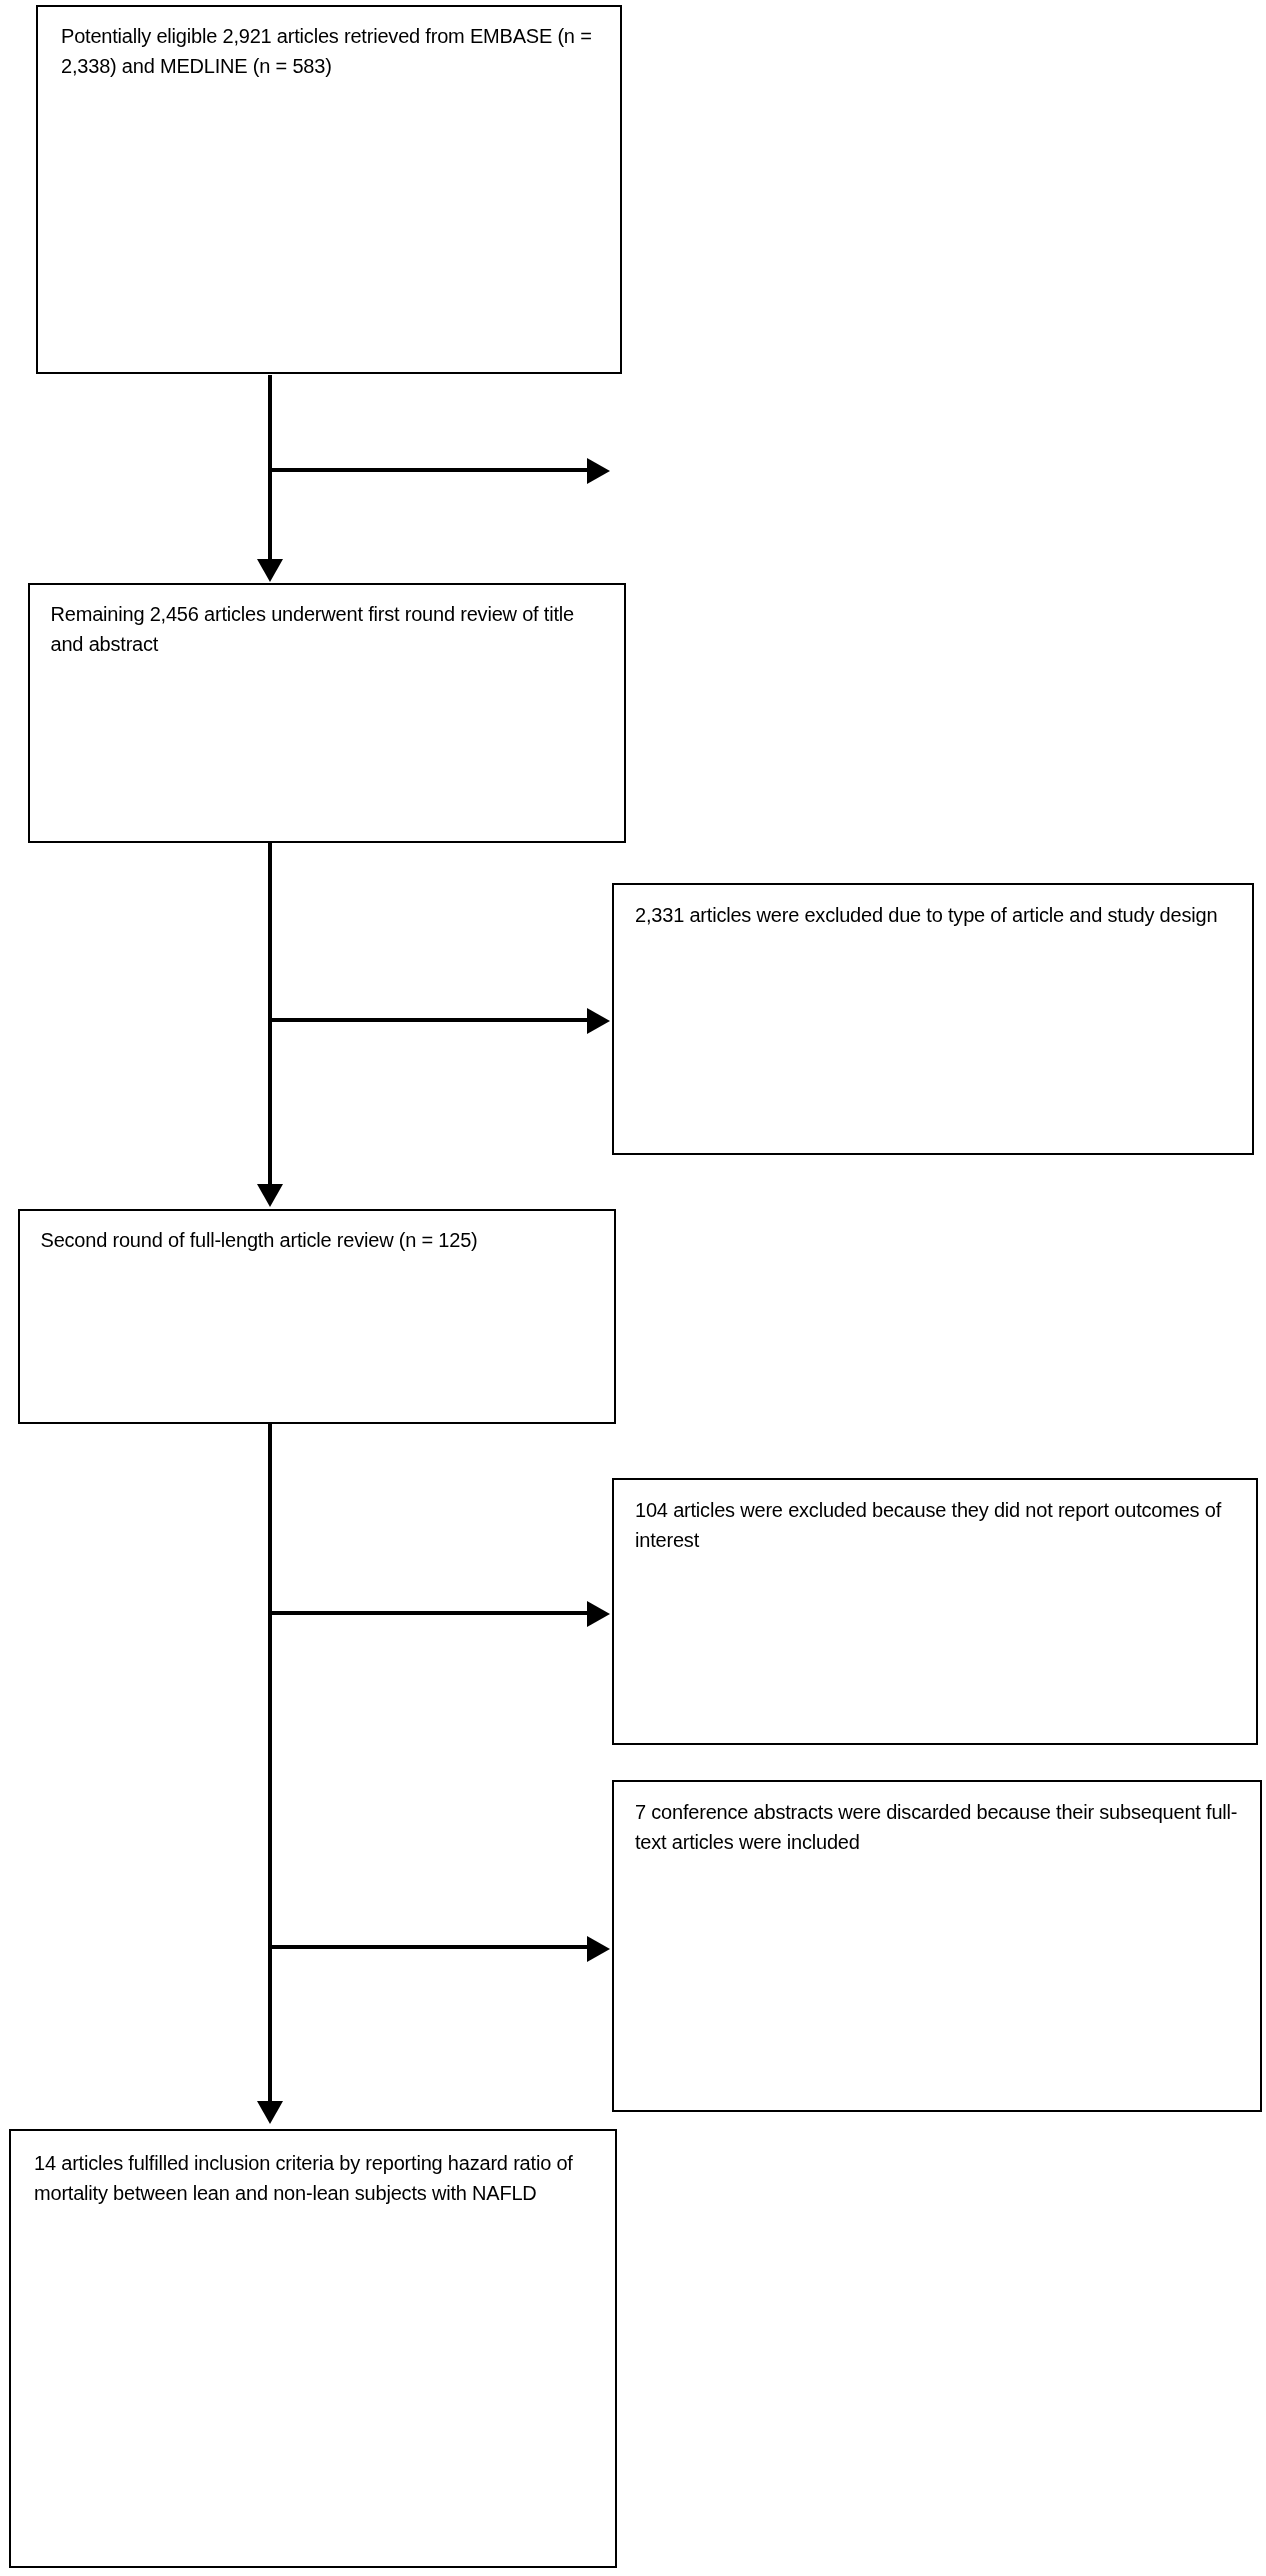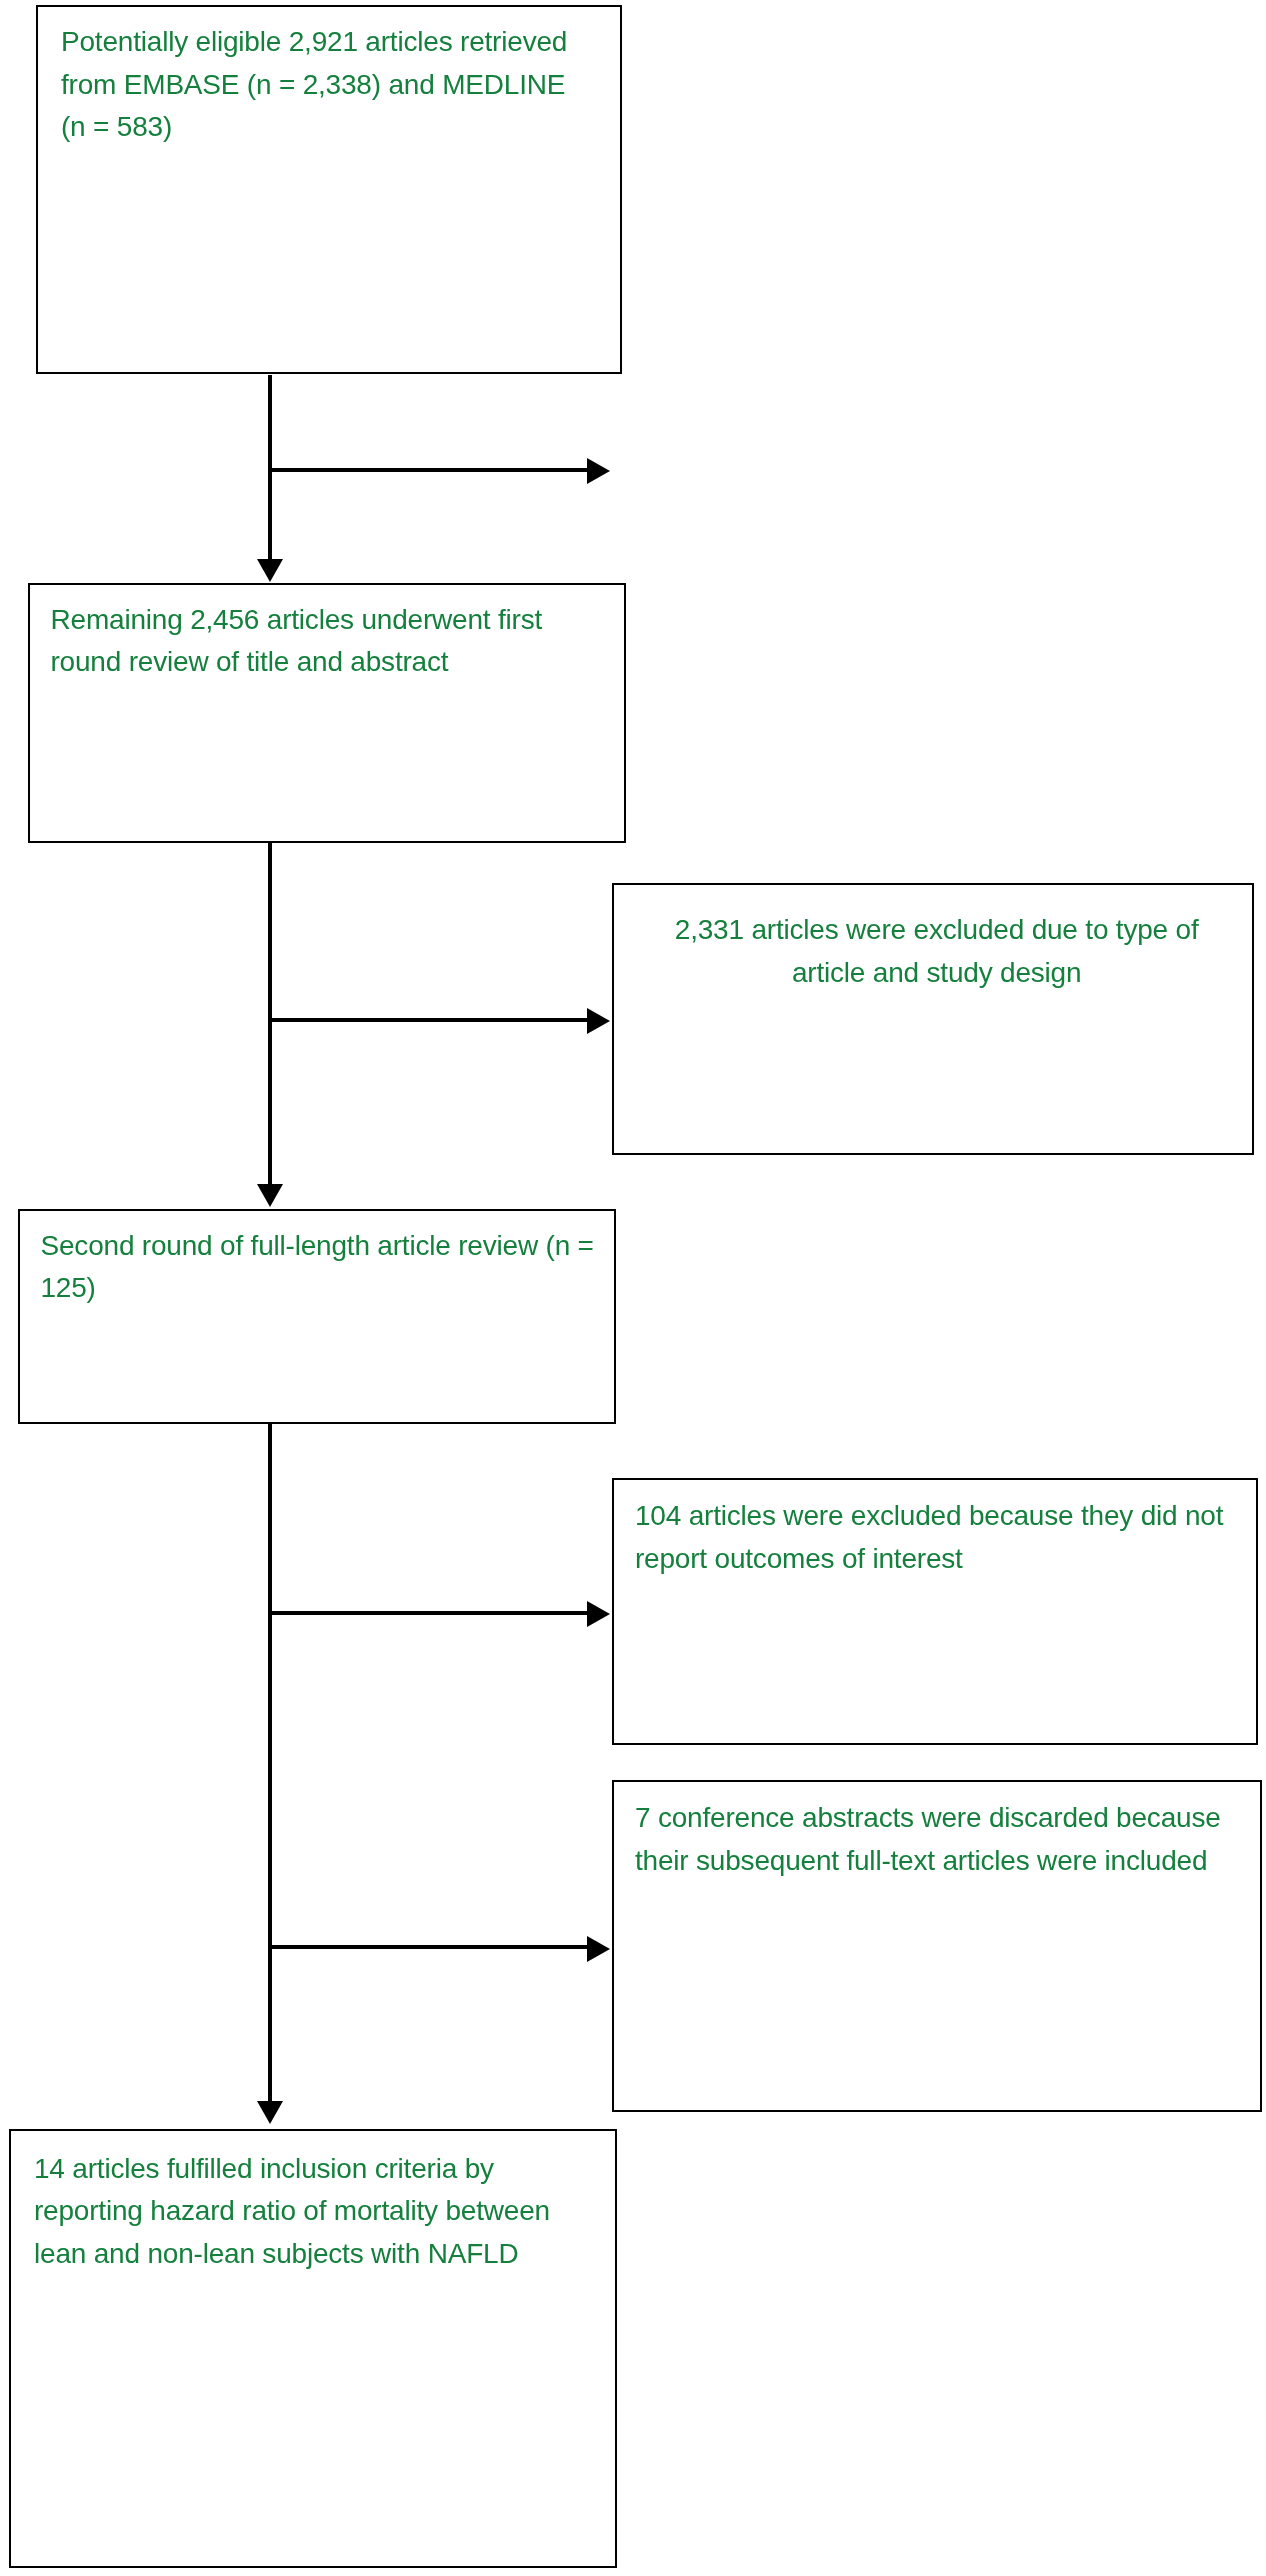--- a/index.html
+++ b/index.html
@@ -19,23 +19,23 @@
     position: absolute;
     box-sizing: border-box;
     border: 2.3px solid #000000;
     background: #ffffff;
   }
   .flow-box .box-text {
     position: absolute;
     left: 21px;
     right: 13.7px;
     top: 12px;
-    font-size: 28px;
+    font-size: 20px;
     line-height: 1.52;
-    color: #15803d;
+    color: #000000;
     font-family: "Liberation Sans", sans-serif;
     letter-spacing: -0.2px;
     white-space: pre-line;
   }
   .connector {
     position: absolute;
     background: #000000;
   }
   .v-line { width: 3.8px; }
   .h-line { height: 3.8px; }
@@ -76,21 +76,21 @@
     <div class="box-text" style="top:13.7px;">Remaining 2,456 articles underwent first round review of title and abstract</div>
   </div>
 
   <div class="connector v-line" style="left:268px; top:843px; height:342px;"></div>
   <div class="arrow-down" style="left:257px; top:1184px;"></div>
 
   <div class="connector h-line" style="left:268px; top:1018px; width:321px;"></div>
   <div class="arrow-right" style="left:587px; top:1008px;"></div>
 
   <div class="flow-box" style="left:612px; top:883px; width:642px; height:272px;">
-    <div class="box-text" style="top:24px;text-align:center;">2,331 articles were excluded due to type of article and study design</div>
+    <div class="box-text" style="top:15px;">2,331 articles were excluded due to type of article and study design</div>
   </div>
 
   <div class="flow-box" style="left:17.5px; top:1209px; width:598px; height:215px;padding-left:36px;">
     <div class="box-text" style="top:13.7px;">Second round of full-length article review (n = 125)</div>
   </div>
 
   <div class="connector v-line" style="left:268px; top:1424px; height:678px;"></div>
   <div class="arrow-down" style="left:257px; top:2101px;"></div>
 
   <div class="connector h-line" style="left:268px; top:1611px; width:321px;"></div>

